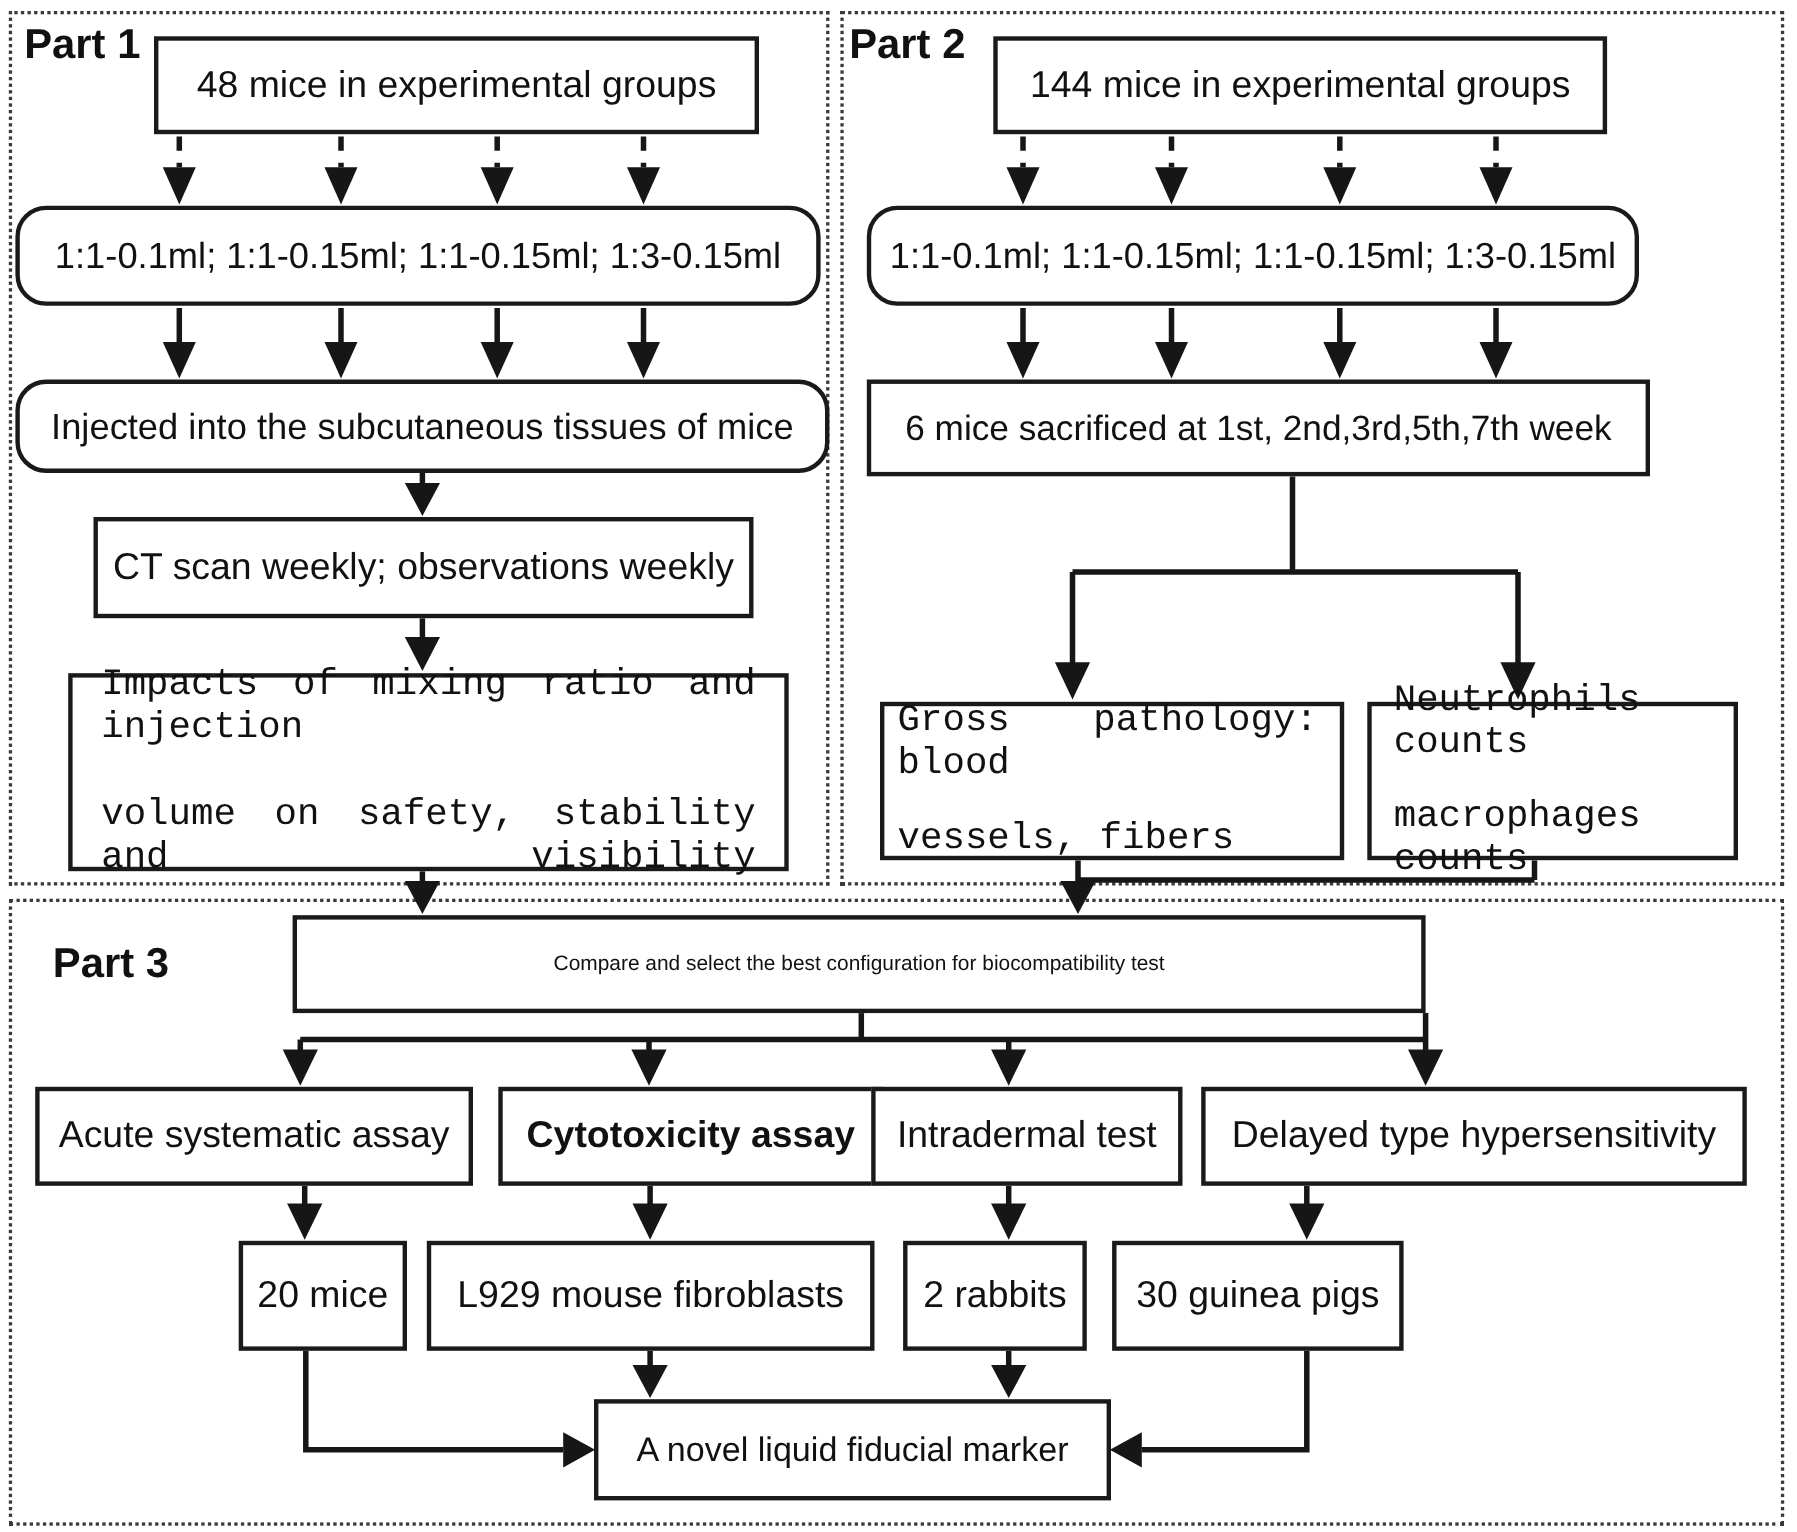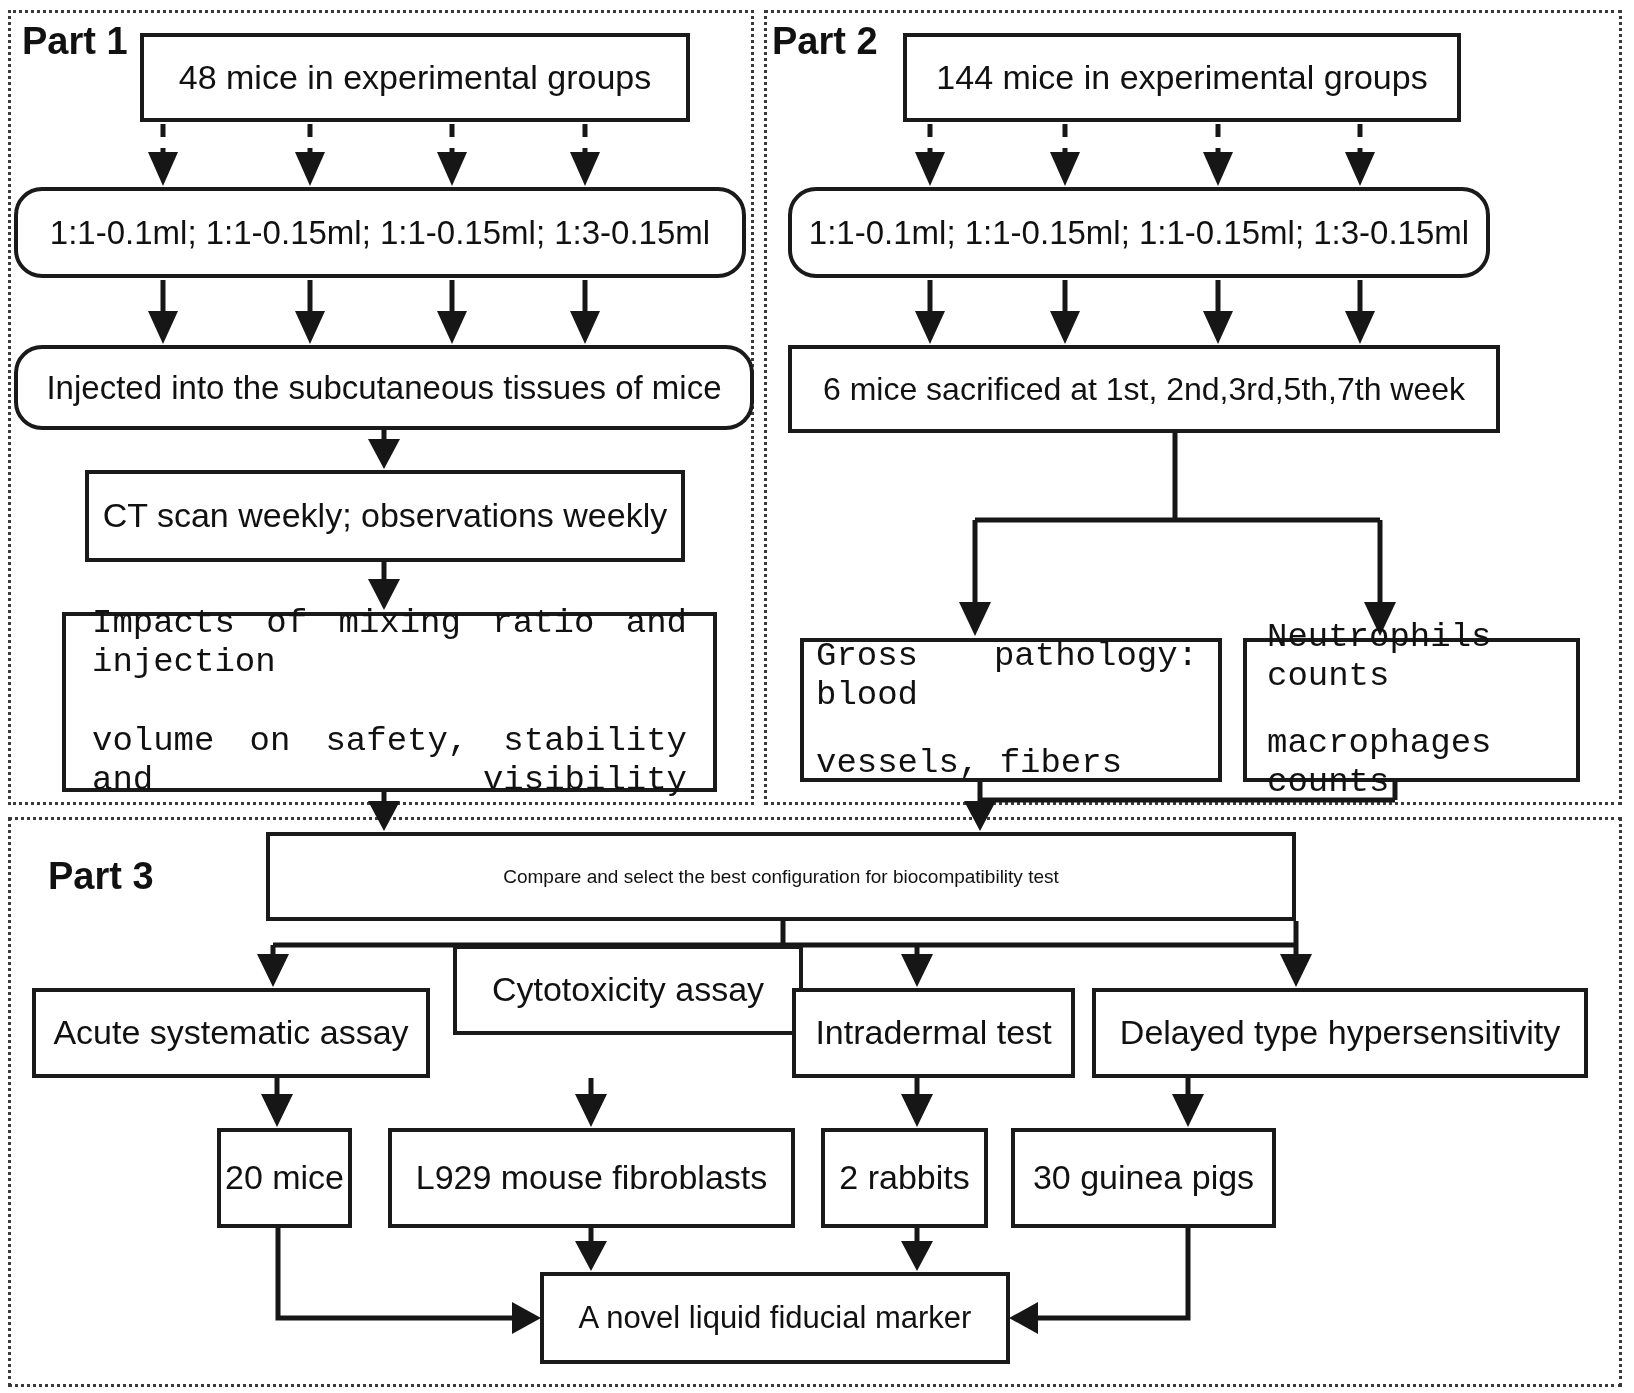--- a/index.html
+++ b/index.html
@@ -162,22 +162,22 @@
     <div class="jline">Gross pathology: blood</div>
     <div class="lline">vessels, fibers</div>
   </div>
   <div class="box box-2line gap-md pad20" style="left:1243px;top:638px;width:337px;height:144px;">
     <div class="lline">Neutrophils counts</div>
     <div class="lline">macrophages counts</div>
   </div>
 
   <div class="box fs30" style="left:266px;top:832px;width:1030px;height:89px;">Compare and select the best configuration for biocompatibility test</div>
   <div class="box" style="left:32px;top:988px;width:398px;height:90px;">Acute systematic assay</div>
-  <div class="box" style="left:453px;top:945px;width:350px;height:90px;">Cytotoxicity assay</div>
+  <div class="box" style="left:453px;top:988px;width:350px;height:90px;font-weight:bold;">Cytotoxicity assay</div>
   <div class="box" style="left:792px;top:988px;width:283px;height:90px;">Intradermal test</div>
   <div class="box" style="left:1092px;top:988px;width:496px;height:90px;">Delayed type hypersensitivity</div>
-  <div class="box" style="left:217px;top:1128px;width:135px;height:100px;">20 mice</div>
+  <div class="box" style="left:217px;top:1128px;width:153px;height:100px;">20 mice</div>
   <div class="box" style="left:388px;top:1128px;width:407px;height:100px;">L929 mouse fibroblasts</div>
   <div class="box" style="left:821px;top:1128px;width:167px;height:100px;">2 rabbits</div>
   <div class="box" style="left:1011px;top:1128px;width:265px;height:100px;">30 guinea pigs</div>
   <div class="box fs31" style="left:540px;top:1272px;width:470px;height:92px;">A novel liquid fiducial marker</div>
 
 </div>
 
 </body></html>

